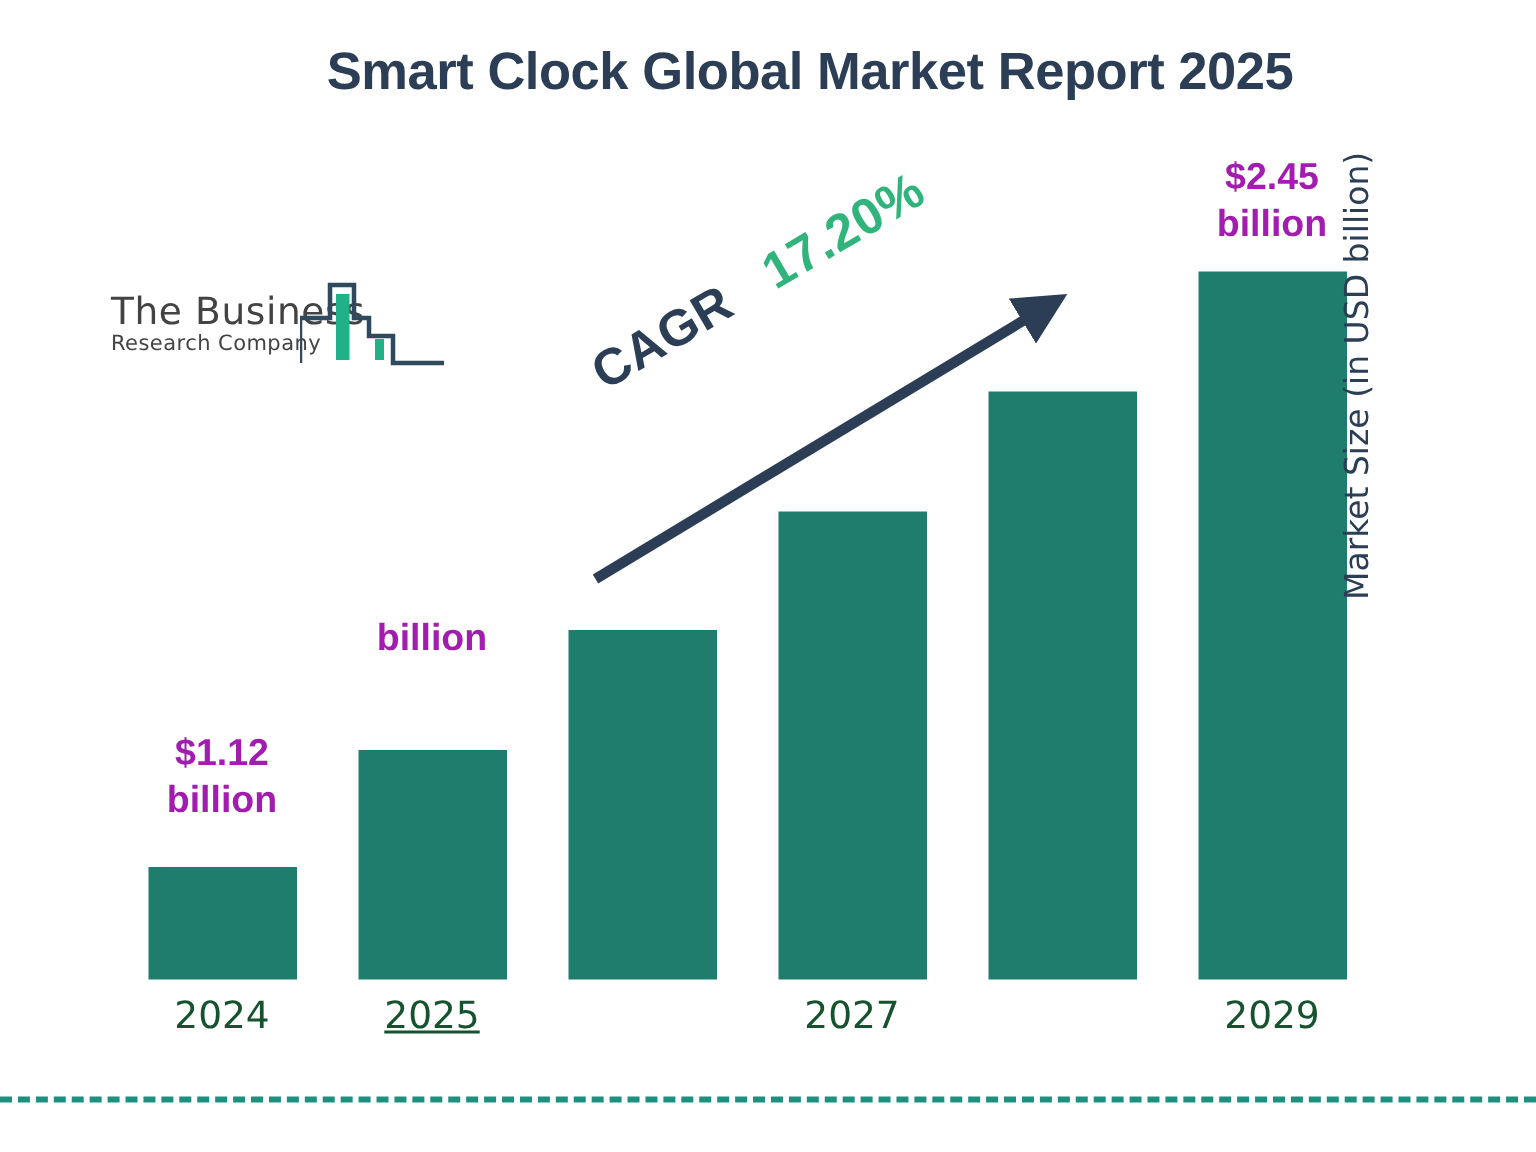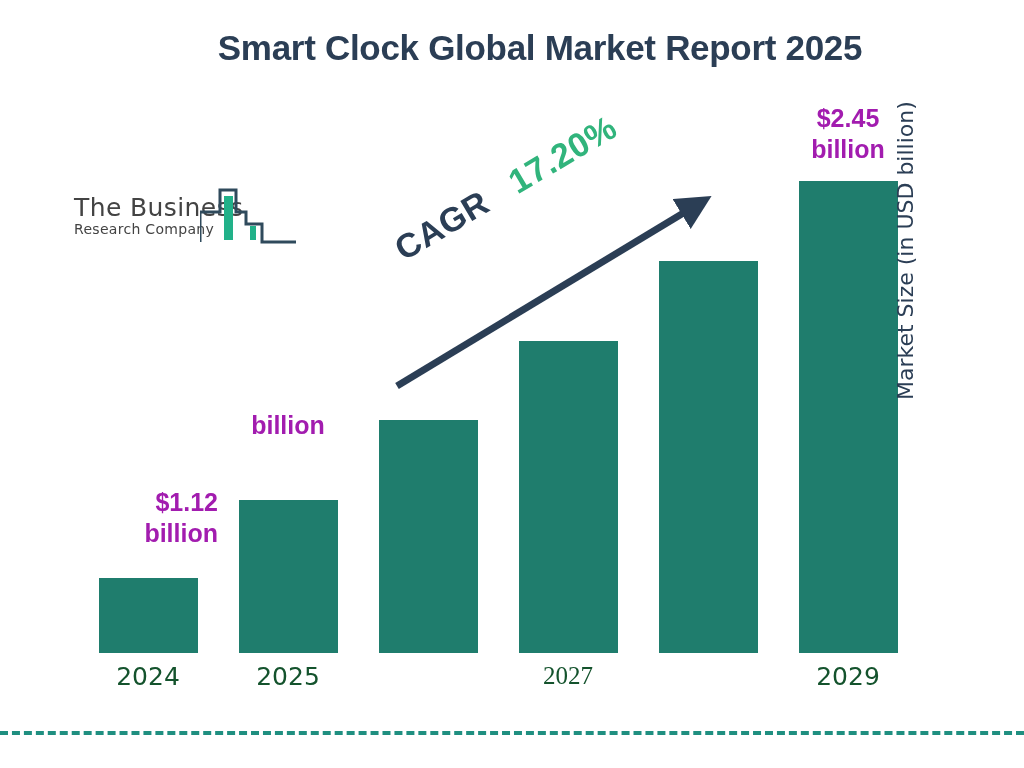--- a/index.html
+++ b/index.html
@@ -162,21 +162,21 @@
         <polyline points="0,56 0,26 20,26 20,4 36,4 36,26 46,26 46,38 62,38 62,56 96,56" fill="none" stroke="#2f4a5c" stroke-width="3"></polyline>
         <rect x="24" y="10" width="9" height="44" fill="#21b189"></rect>
         <rect x="50" y="40" width="6" height="14" fill="#21b189"></rect>
       </svg>
     </div>
   </div>
 
   <div id="plot">
 
     <div class="bar" style="left:99px; top:578px; width:99px; height:75px;"></div>
-    <div class="bar-value" style="left:78px; top:487px; width:140px;text-align:right;">
+    <div class="bar-value" style="left:78px; top:487px; width:140px;">
       <div>$1.12</div>
       <div>billion</div>
     </div>
 
     <div class="bar" style="left:239px; top:500px; width:99px; height:153px;"></div>
     <div class="bar-value" style="left:218px; top:410px; width:140px;">
       <div>billion</div>
     </div>
 
     <div class="bar" style="left:379px; top:420px; width:99px; height:233px;"></div>
@@ -185,22 +185,22 @@
 
     <div class="bar" style="left:659px; top:261px; width:99px; height:392px;"></div>
 
     <div class="bar" style="left:799px; top:181px; width:99px; height:472px;"></div>
     <div class="bar-value" style="left:778px; top:103px; width:140px;">
       <div>$2.45</div>
       <div>billion</div>
     </div>
 
     <div class="x-tick" style="left:78px; top:662px; width:140px;">2024</div>
-    <div class="x-tick" style="left:218px; top:662px; width:140px;">2025</div>
-    <div class="x-tick" style="left:498px; top:662px; width:140px;font-family:Liberation Serif, serif;">2027</div>
+    <div class="x-tick" style="left:218px; top:662px; width:140px;text-decoration:underline;">2025</div>
+    <div class="x-tick" style="left:498px; top:662px; width:140px;">2027</div>
     <div class="x-tick" style="left:778px; top:662px; width:140px;">2029</div>
   </div>
 
   <svg id="cagr-arrow" viewBox="0 0 340 210" xmlns="http://www.w3.org/2000/svg">
     <defs>
       <marker id="arrowhead" markerWidth="5" markerHeight="5" refX="1.4" refY="2.5" orient="auto">
         <polygon points="0,0 5,2.5 0,5" fill="#2b3e55"></polygon>
       </marker>
     </defs>
     <line x1="17" y1="196" x2="310" y2="19" stroke="#2b3e55" stroke-width="7" marker-end="url(#arrowhead)"></line>

